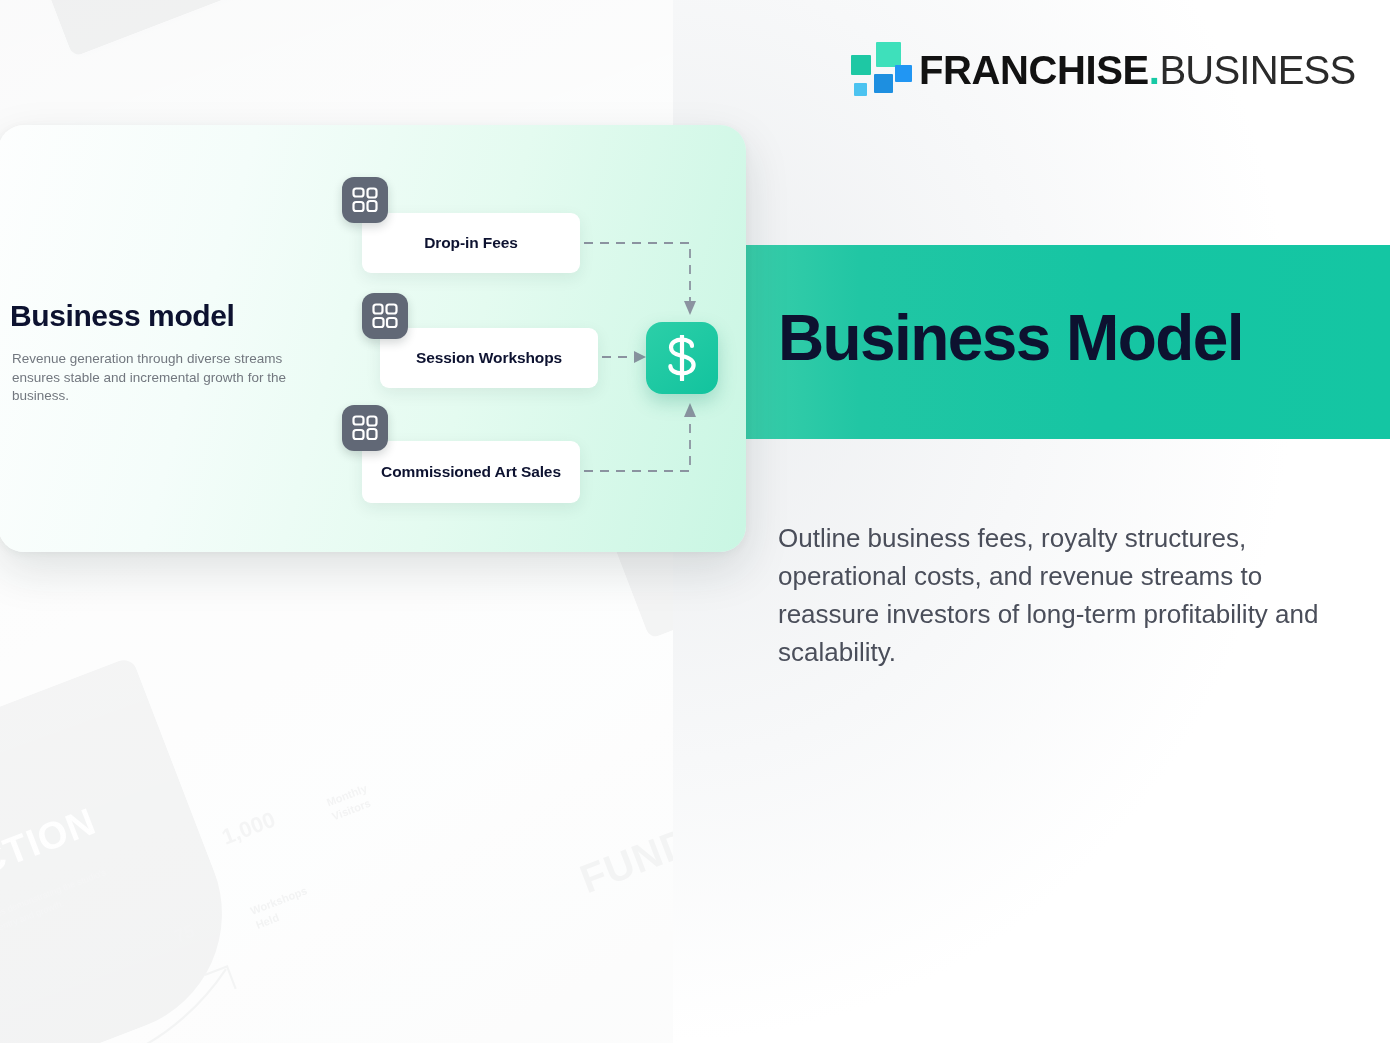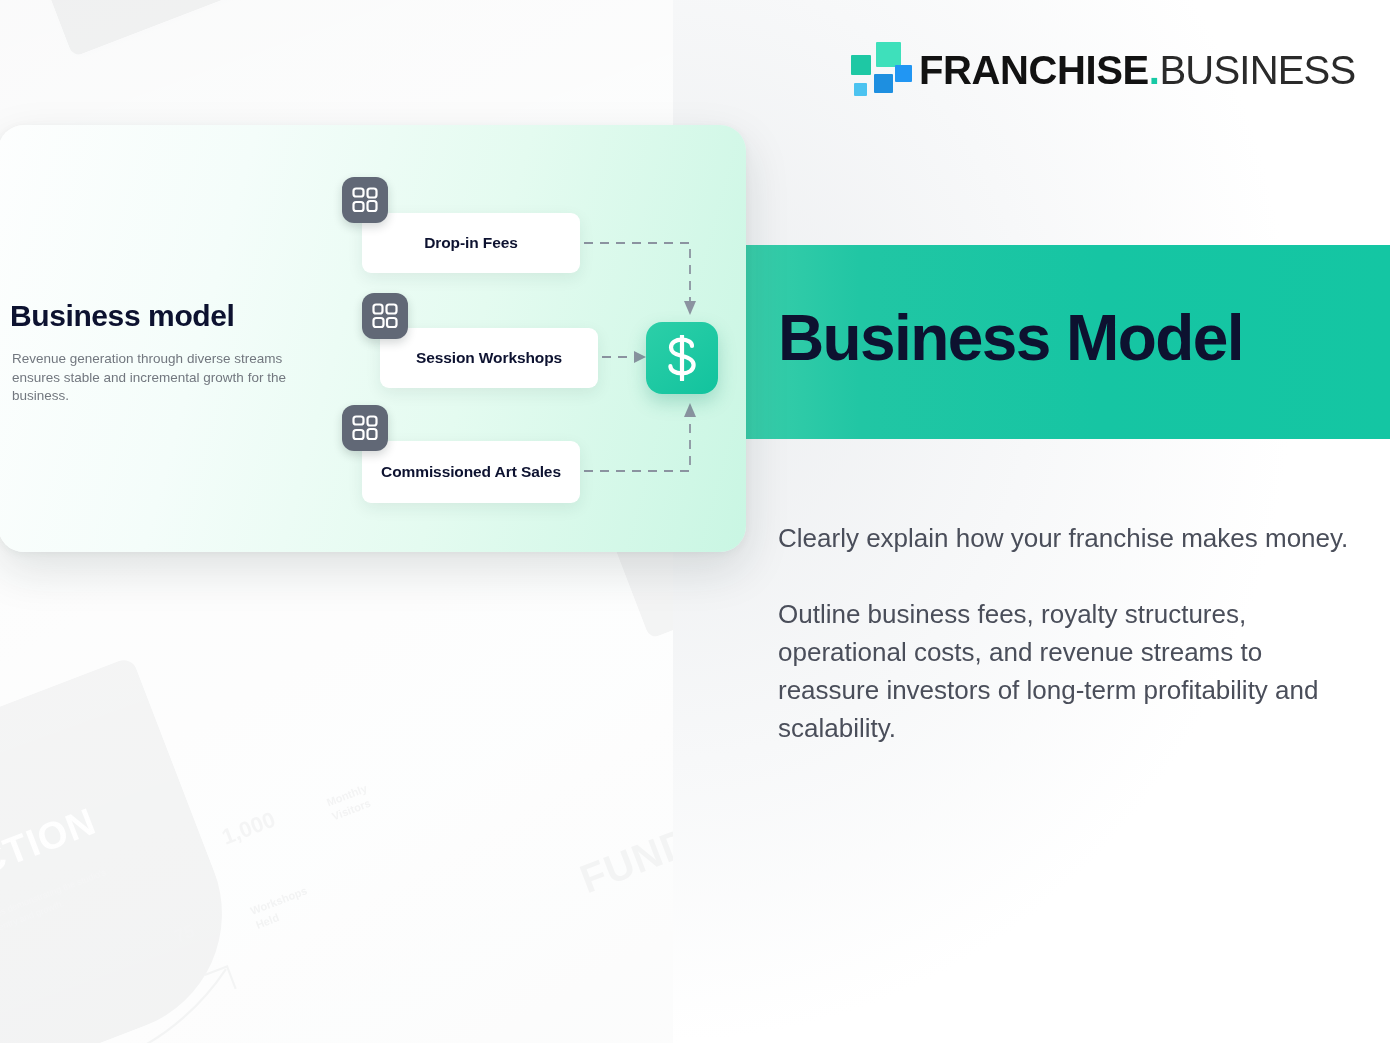--- a/index.html
+++ b/index.html
@@ -344,21 +344,20 @@
       <span class="bold">FRANCHISE</span>
       <span class="dot">.</span>
       <span class="thin">BUSINESS</span>
     </div>
   </div>
 
   <div class="band"></div>
   <div class="band-title">Business Model</div>
 
   <div class="body-copy">
-    <p>Clearly explain how your franchise makes money.</p>
     <p>Outline business fees, royalty structures, operational costs, and revenue streams to reassure investors of long-term profitability and scalability.</p>
   </div>
 
   <div class="card">
 
     <div class="card-heading">Business model</div>
     <div class="card-sub">Revenue generation through diverse streams ensures stable and incremental growth for the business.</div>
 
     <svg class="connectors" viewBox="0 0 748 427">
 

